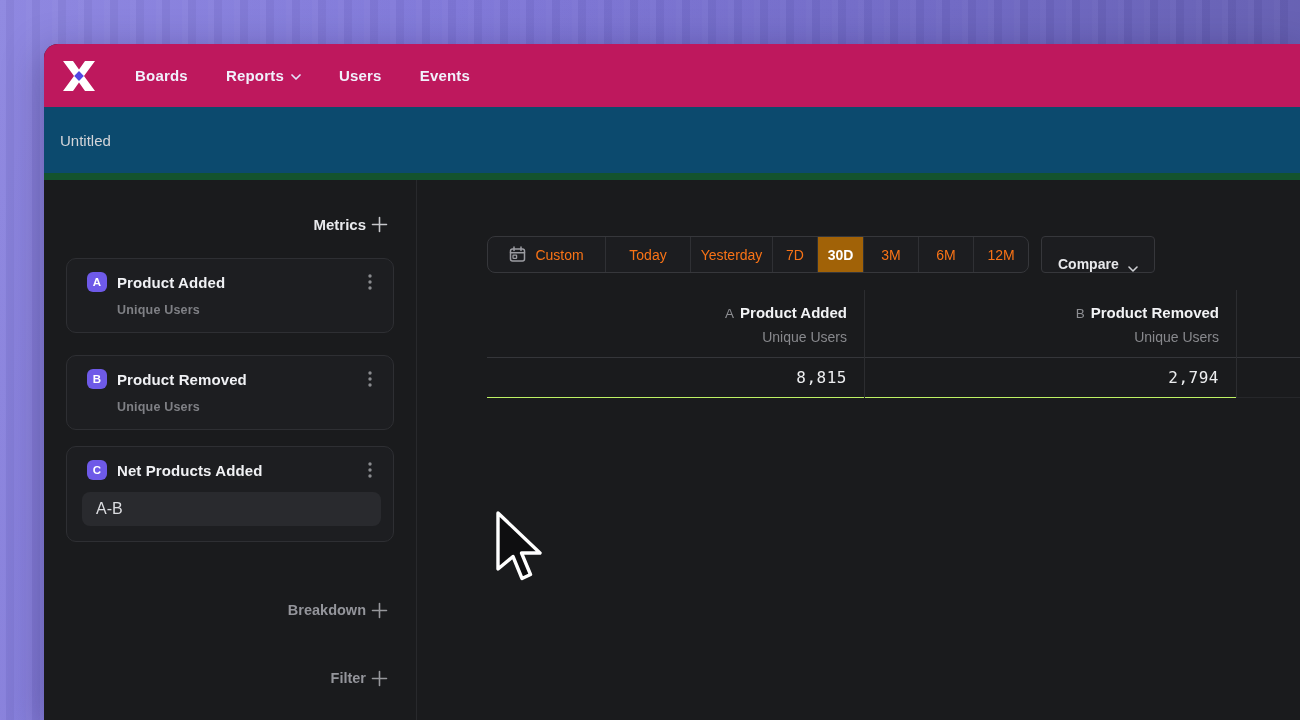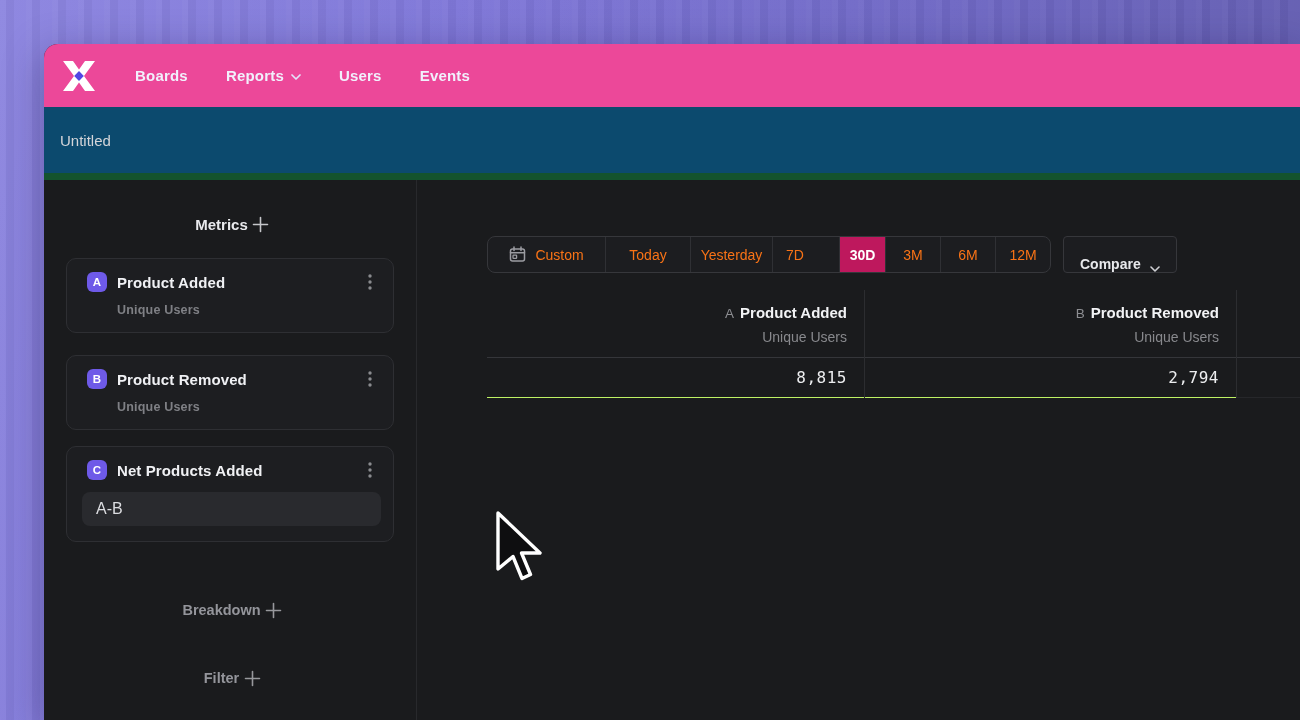--- a/index.html
+++ b/index.html
@@ -16,21 +16,21 @@
   .window {
     position:absolute; left:44px; top:44px; width:1256px; height:676px;
     border-top-left-radius:14px; overflow:hidden;
     display:flex; flex-direction:column;
     background:#1a1b1d;
     box-shadow:0 10px 40px rgba(20,10,60,.35);
   }
 
   
   .topnav {
-    height:63px; flex:0 0 63px; background:#ec4899;
+    height:63px; flex:0 0 63px; background:#be185d;
     display:flex; align-items:center; padding:0 0 0 18px;
   }
   .logo { width:34px; height:30px; margin-right:39px; flex:0 0 auto; }
   .nav-items { display:flex; align-items:center; gap:38px; }
   .nav-item {
     color:#f1f0fc; font-size:15px; font-weight:600; letter-spacing:.2px;
     display:flex; align-items:center; gap:7px; cursor:default;
   }
   .nav-item svg { margin-top:2px; }
   .searchbar {
@@ -51,21 +51,21 @@
   .titlebar .doc-title { color:#d4d5d9; font-size:15px; font-weight:500; }
 
   
   .content { flex:1; display:flex; min-height:0; background:#1a1b1d; }
 
   
   .sidebar {
     width:373px; flex:0 0 373px; border-right:1px solid #28292c;
     padding:32px 22px 0 22px;
   }
-  .side-row { display:flex; align-items:center; justify-content:center; height:24px; }
+  .side-row { display:flex; align-items:center; justify-content:flex-end; height:24px; }
   .side-row .side-label { color:#e9eaed; font-size:15px; font-weight:700; padding-left:11px; }
   .side-row.dim .side-label { color:#94959b; font-weight:600; font-size:14.5px; }
   .plus-btn { width:26px; height:26px; display:flex; align-items:center; justify-content:center; cursor:pointer; margin-right:2px; }
 
   .metric-card {
     margin-top:22px; border:1px solid #2e2f33; border-radius:10px;
     background:#1d1e21; padding:13px 14px 15px 20px;
   }
   .metric-card .row1 { display:flex; align-items:center; }
   .badge {
@@ -93,21 +93,21 @@
   }
   .seg {
     display:flex; align-items:center; justify-content:center; gap:9px;
     color:#f97316; font-size:14px; font-weight:500; cursor:pointer;
     border-left:1px solid #2f3034;
   }
   .seg:first-child { border-left:none; }
   .seg-custom { width:117px; } .seg-today { width:85px; } .seg-yest { width:82px;align-items:center; }
   .seg-7d { width:45px; } .seg-30d { width:46px; } .seg-3m { width:55px; }
   .seg-6m { width:55px; } .seg-12m { width:55px; }
-  .seg.selected { background:#be185d; color:#ffffff; font-weight:700;margin-left:22px; }
+  .seg.selected { background:#a16207; color:#ffffff; font-weight:700; }
   .compare-btn {
     display:flex; align-items:flex-end; gap:9px; border:1px solid #36373b; border-radius:4px;
     padding:0 16px; color:#e8e9ec; font-size:14px; font-weight:600; cursor:pointer; background:#1c1d20;
   }
 
   
   .results { margin:17px 0 0 70px; display:flex; }
   .res-col { width:378px; flex:0 0 378px; border-right:1px solid #2c2d30; }
   .res-col.c2 { width:372px; flex:0 0 372px; }
   .res-col.rest { flex:1 1 auto; border-right:none; width:auto; }

